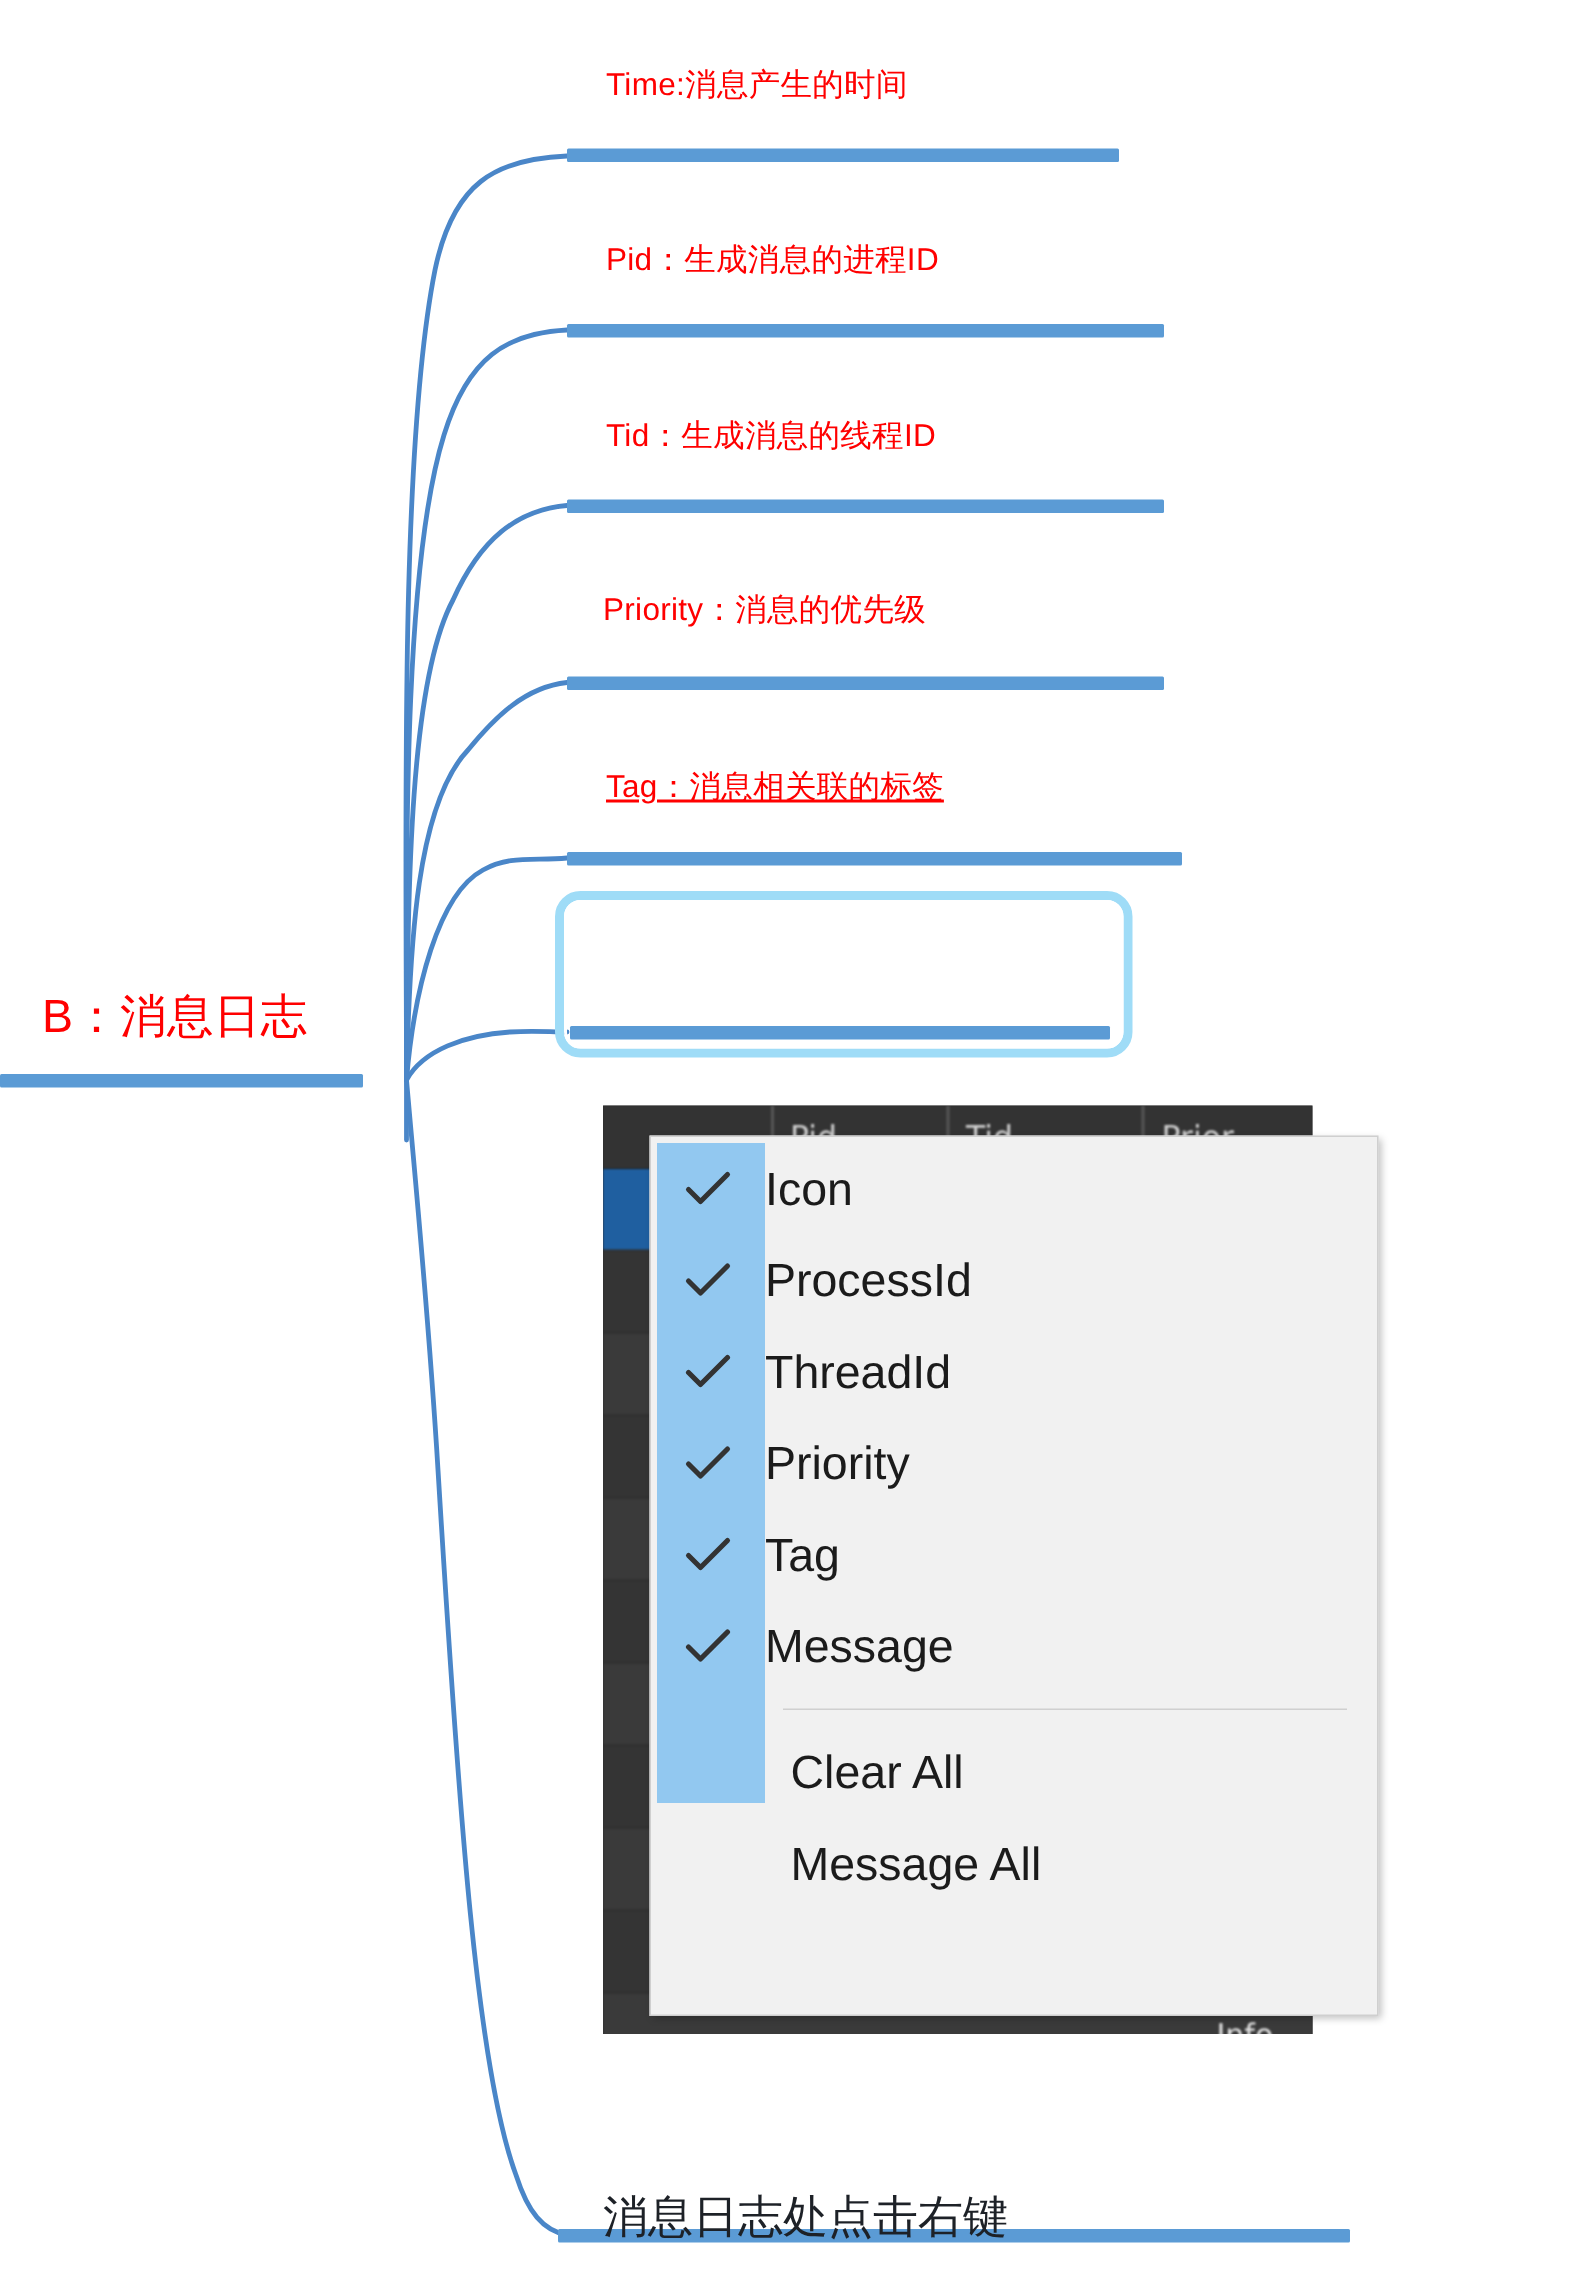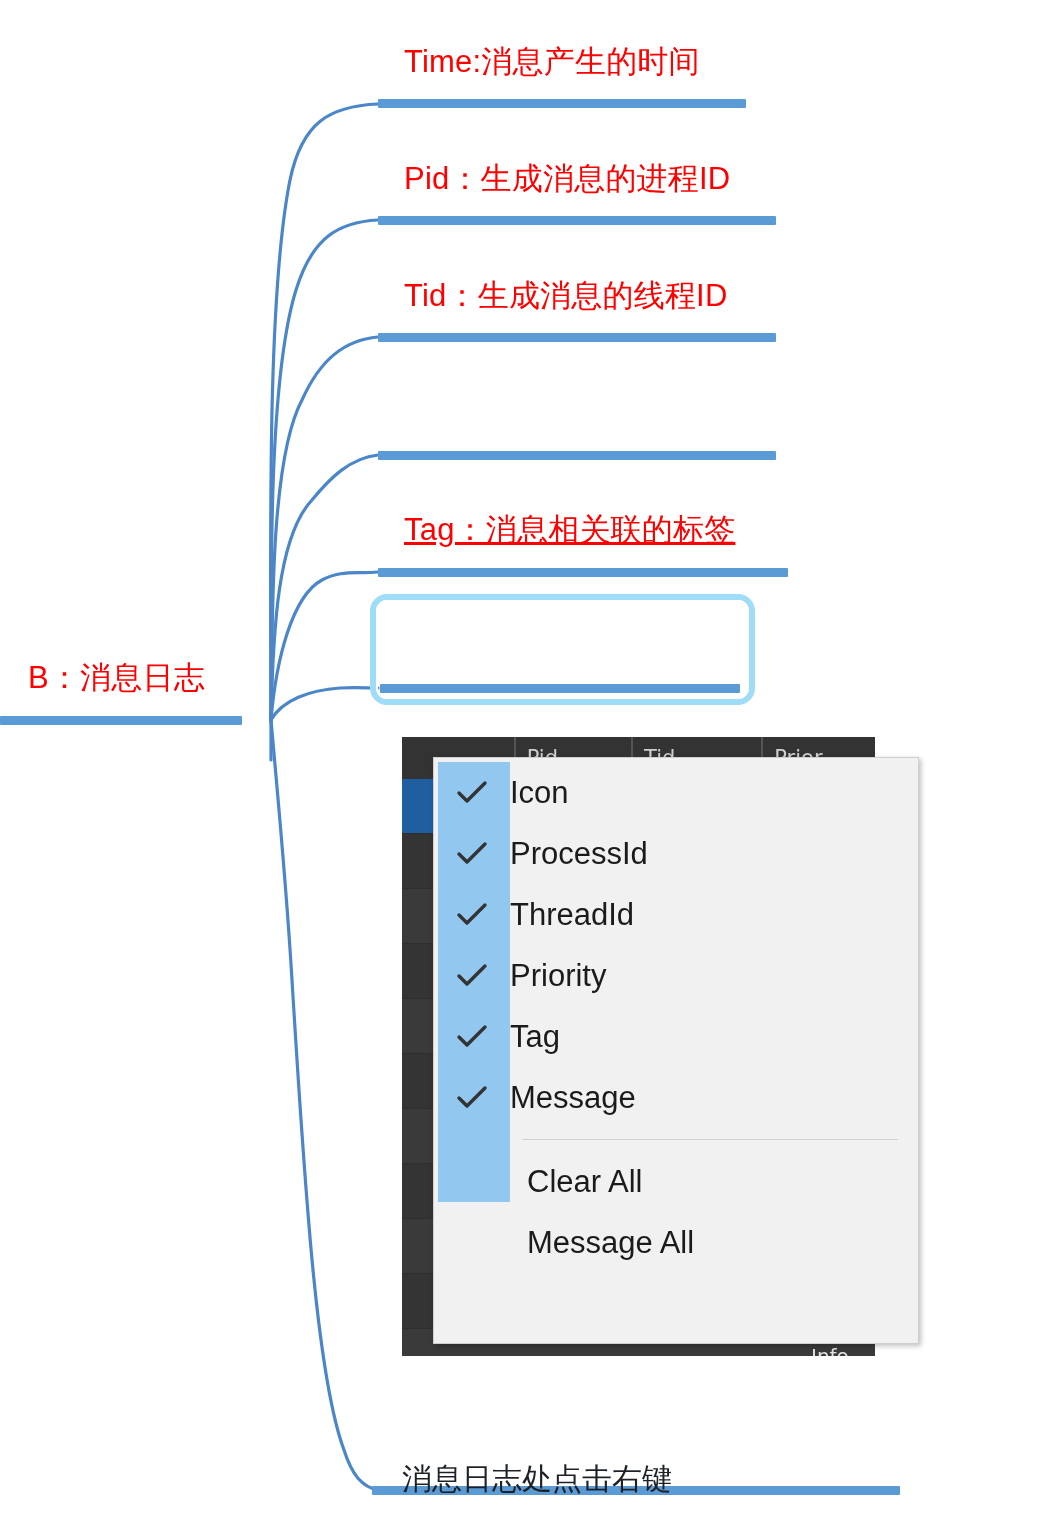--- a/index.html
+++ b/index.html
@@ -34,21 +34,21 @@
 
   
   .node-label {
     position: absolute;
     color: #FF0000;
     white-space: nowrap;
     line-height: 1.05;
     letter-spacing: 0.2px;
   }
   .node-label.branch {
-    font-size: 31px;
+    font-size: 21px;
   }
   .node-label.root {
     font-size: 31px;
   }
 
   
   .node-bar {
     position: absolute;
     background: #5B9BD5;
     height: 9px;
@@ -248,20 +248,21 @@
   <div class="node-bar" style="left:378px; top:99px; width:368px;"></div>
   <div class="node-label branch" style="left:404px; top:46px;">Time:消息产生的时间</div>
 
   <div class="node-bar" style="left:378px; top:216px; width:398px;"></div>
   <div class="node-label branch" style="left:404px; top:163px;">Pid：生成消息的进程ID</div>
 
   <div class="node-bar" style="left:378px; top:333px; width:398px;"></div>
   <div class="node-label branch" style="left:404px; top:280px;">Tid：生成消息的线程ID</div>
 
   <div class="node-bar" style="left:378px; top:451px; width:398px;"></div>
+  <div class="node-label branch" style="left:402px; top:396px;">Priority：消息的优先级</div>
 
   <div class="node-bar" style="left:378px; top:568px; width:410px;"></div>
   <div class="node-label branch" style="left:404px; top:514px;text-decoration:underline;">Tag：消息相关联的标签</div>
 
   <div id="message-selection">
     <div class="inner-edge"></div>
   </div>
   <div class="node-bar" style="left:380px; top:684px; width:360px;"></div>
 
   <div class="node-bar" style="left:372px; top:1486px; width:528px;"></div>

